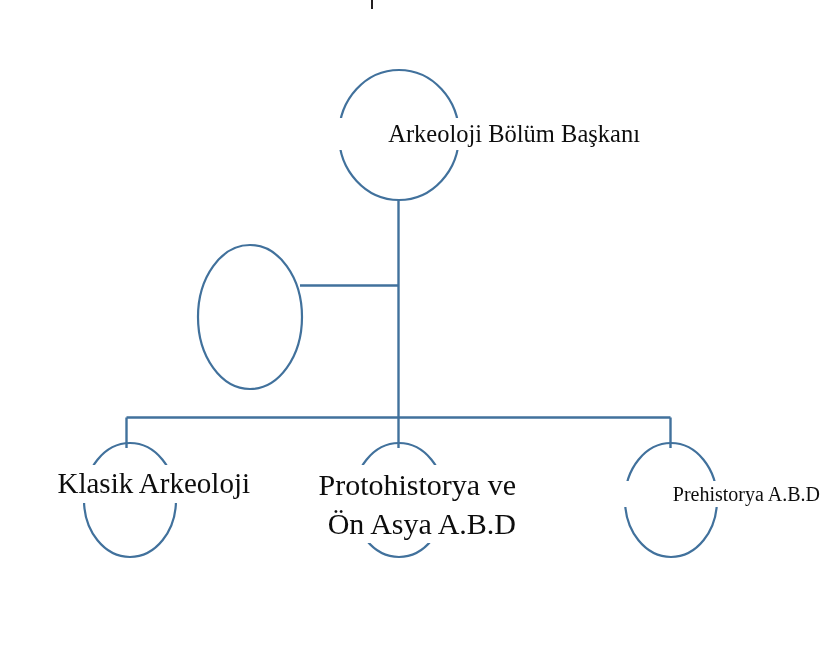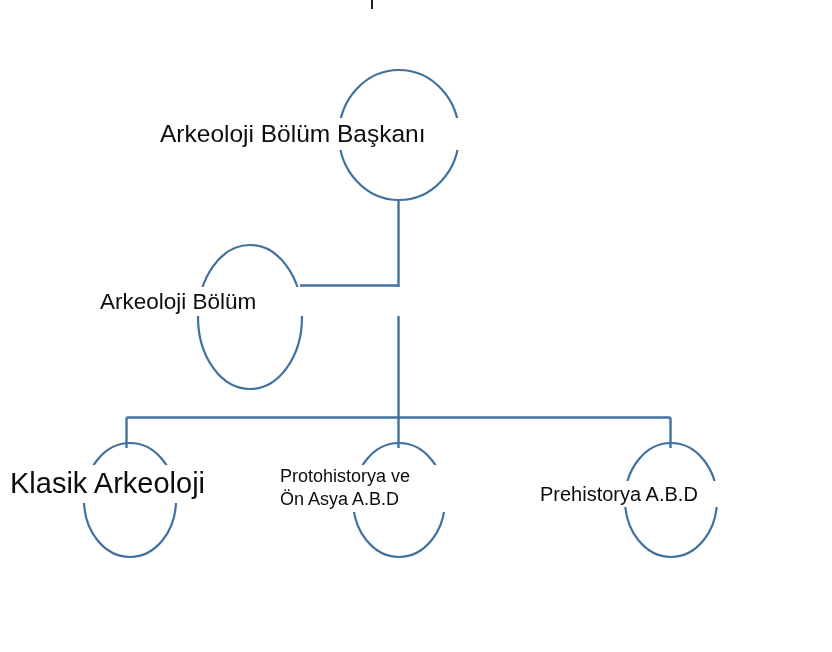--- a/index.html
+++ b/index.html
@@ -21,26 +21,27 @@
   }
   #org-svg {
     position: absolute;
     left: 0;
     top: 0;
     width: 832px;
     height: 652px;
   }
   .node-label {
     position: absolute;
-    text-align: left;
+    text-align: right;
     color: #0d0d0d;
     line-height: 1.30;
     white-space: nowrap;
     background: #1d4ed8;
     pointer-events: none;
+    font-family: Liberation Serif, serif;
   }
   .node-label .ln {
     display: block;
     background: #ffffff;
   }
   
   #label-chair {
     left: 160px;
     top: 118px;
     width: 480px;
@@ -55,21 +56,21 @@
   #label-classical {
     left: 10px;
     top: 465px;
     width: 240px;
     font-size: 29px;
   }
   #label-proto {
     left: 280px;
     top: 465px;
     width: 236px;
-    font-size: 18px;
+    font-size: 30px;
   }
   #label-prehistory {
     left: 540px;
     top: 481px;
     width: 280px;
     font-size: 20px;
   }
   
   #top-caret {
     position: absolute;
@@ -110,21 +111,20 @@
       <ellipse cx="399" cy="500" rx="46" ry="57"></ellipse>
       <ellipse cx="671" cy="500" rx="46" ry="57"></ellipse>
     </g>
   </svg>
 
   <div class="node-label" id="label-chair">
     <span class="ln">Arkeoloji Bölüm Başkanı</span>
   </div>
 
   <div class="node-label" id="label-vice">
-    <span class="ln">Arkeoloji Bölüm</span>
   </div>
 
   <div class="node-label" id="label-classical">
     <span class="ln">Klasik Arkeoloji</span>
   </div>
 
   <div class="node-label" id="label-proto">
     <span class="ln">Protohistorya ve</span>
     <span class="ln">Ön Asya A.B.D</span>
   </div>

